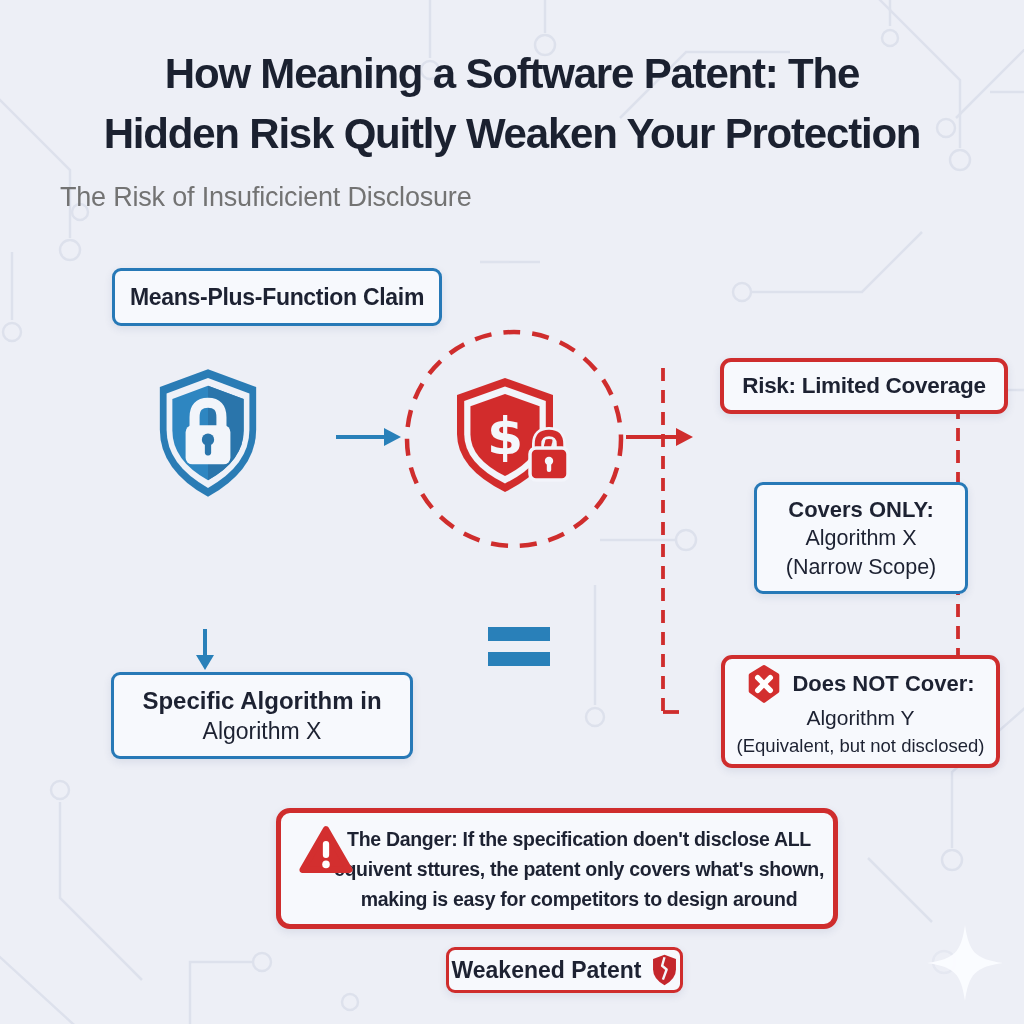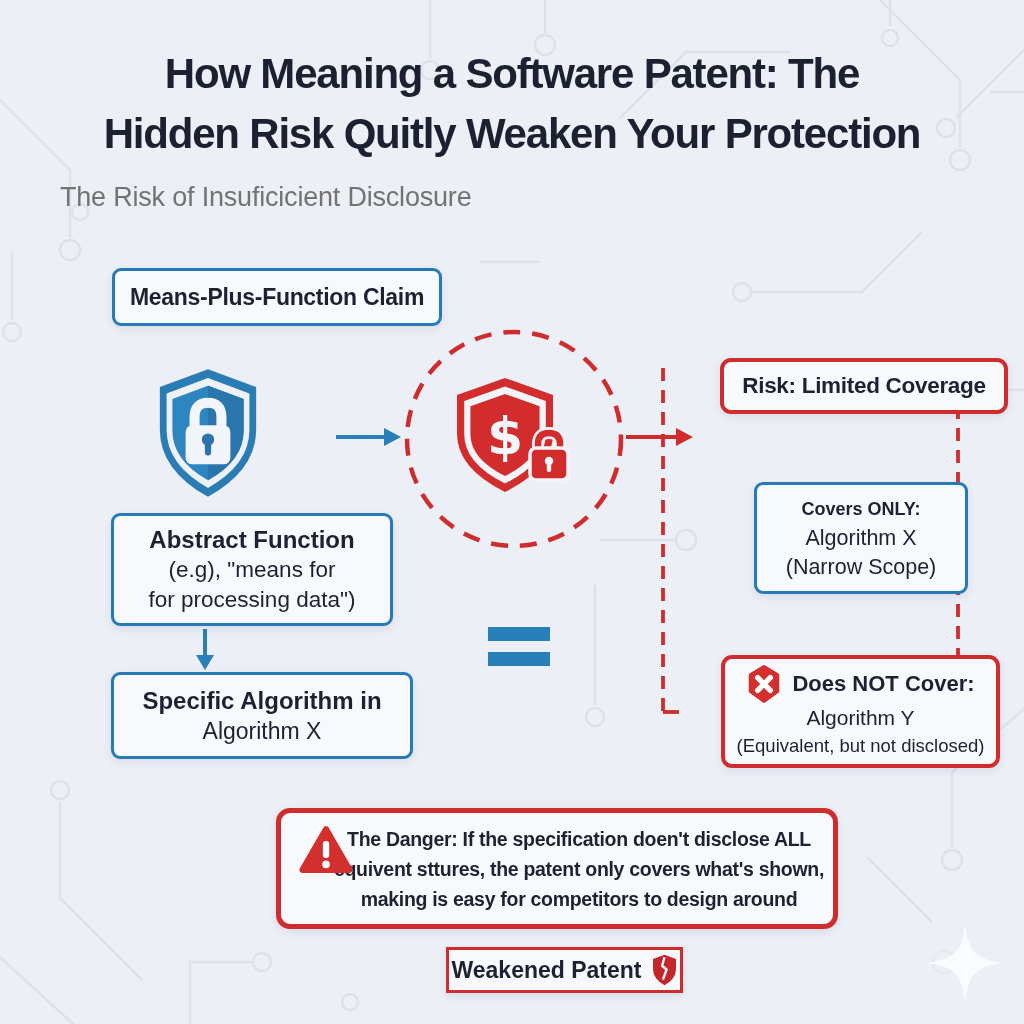--- a/index.html
+++ b/index.html
@@ -31,32 +31,32 @@
   .blue-border{border:3px solid #2779b7;border-radius:9px;}
   .red-border{border:4px solid #cf2d2d;border-radius:11px;}
 
   .b-claim{left:64px;top:268px;width:330px;height:58px;font-size:23px;font-weight:700;letter-spacing:-0.3px;}
   .b-abstract{left:63px;top:513px;width:282px;height:113px;font-size:22.5px;font-weight:500;line-height:30px;}
   .b-abstract .t{font-size:24px;font-weight:700;}
   .b-specific{left:63px;top:672px;width:302px;height:87px;font-size:23px;font-weight:500;line-height:30px;text-align:right;}
   .b-specific .t{font-size:24px;font-weight:700;}
   .b-risk{left:672px;top:358px;width:288px;height:56px;font-size:22.5px;font-weight:700;letter-spacing:-0.3px;}
   .b-covers{left:706px;top:482px;width:214px;height:112px;font-size:21.5px;font-weight:500;line-height:29px;}
-  .b-covers .t{font-size:18px;font-weight:700;}
+  .b-covers .t{font-size:22px;font-weight:700;}
   .b-notcover{left:673px;top:655px;width:279px;height:113px;font-size:21px;font-weight:500;line-height:28px;}
   .b-notcover .row{display:flex;align-items:center;gap:10px;font-size:22px;font-weight:700;}
   .b-notcover .small{font-size:18.5px;}
   .b-danger{
     left:228px;top:808px;width:562px;height:121px;border-width:5px;border-radius:14px;
     font-size:19.5px;font-weight:600;line-height:30px;letter-spacing:-0.3px;
     padding-left:52px;padding-right:8px;
   }
   .b-danger .hvy{font-weight:800;}
   .b-weak{
-    left:398px;top:947px;width:237px;height:46px;border-width:3.5px;border-radius:0;
+    left:398px;top:947px;width:237px;height:46px;border-width:3.5px;border-radius:9px;
     flex-direction:row;gap:9px;font-size:23px;font-weight:700;
   }
 
   .equals{left:488px;top:627px;width:62px;}
   .equals .bar{width:62px;height:14px;background:#2980b9;margin-bottom:11px;}
 
   svg text{font-family:"DejaVu Sans",sans-serif;}
 </style>
 </head>
 <body>
@@ -143,25 +143,20 @@
     <path d="M50 3 L93 19 V57 Q93 93 50 117 Q7 93 7 57 V19 Z" fill="#2a7cb5"></path>
     <path d="M50 3 L93 19 V57 Q93 93 50 117 Q7 93 7 57 V19 Z" fill="#eef1f8" transform="translate(50 60) scale(0.86) translate(-50 -60)"></path>
     <path d="M50 3 L93 19 V57 Q93 93 50 117 Q7 93 7 57 V19 Z" fill="#2e86c1" transform="translate(50 60) scale(0.74) translate(-50 -60)"></path>
     <path d="M50 3 L93 19 V57 Q93 93 50 117 Z" fill="#2a75ab" transform="translate(50 60) scale(0.74) translate(-50 -60)"></path>
     <path d="M38 56 V46 Q38 33 50 33 Q62 33 62 46 V56" fill="none" stroke="#f2f5fa" stroke-width="9"></path>
     <rect x="30" y="53" width="40" height="35" rx="6" fill="#f2f5fa"></rect>
     <circle cx="50" cy="66" r="5.5" fill="#2a75ab"></circle>
     <rect x="47.2" y="68" width="5.6" height="12" rx="2.5" fill="#2a75ab"></rect>
   </svg>
 
-  <div class="abs box blue-border b-abstract">
-    <div class="t">Abstract Function</div>
-    <div>(e.g), "means for</div>
-    <div>for processing data")</div>
-  </div>
 
   <div class="abs box blue-border b-specific">
     <div class="t">Specific Algorithm in</div>
     <div>Algorithm X</div>
   </div>
 
   <svg class="abs" style="left:448px;top:376px;" width="132" height="130" viewBox="0 0 132 130">
     <path d="M57 2 L105 19 V58 Q105 92 57 116 Q9 92 9 58 V19 Z" fill="#d22c2c"></path>
     <path d="M57 2 L105 19 V58 Q105 92 57 116 Q9 92 9 58 V19 Z" fill="#f2f4fa" transform="translate(57 59) scale(0.85) translate(-57 -59)"></path>
     <path d="M57 2 L105 19 V58 Q105 92 57 116 Q9 92 9 58 V19 Z" fill="#d22c2c" transform="translate(57 59) scale(0.72) translate(-57 -59)"></path>

